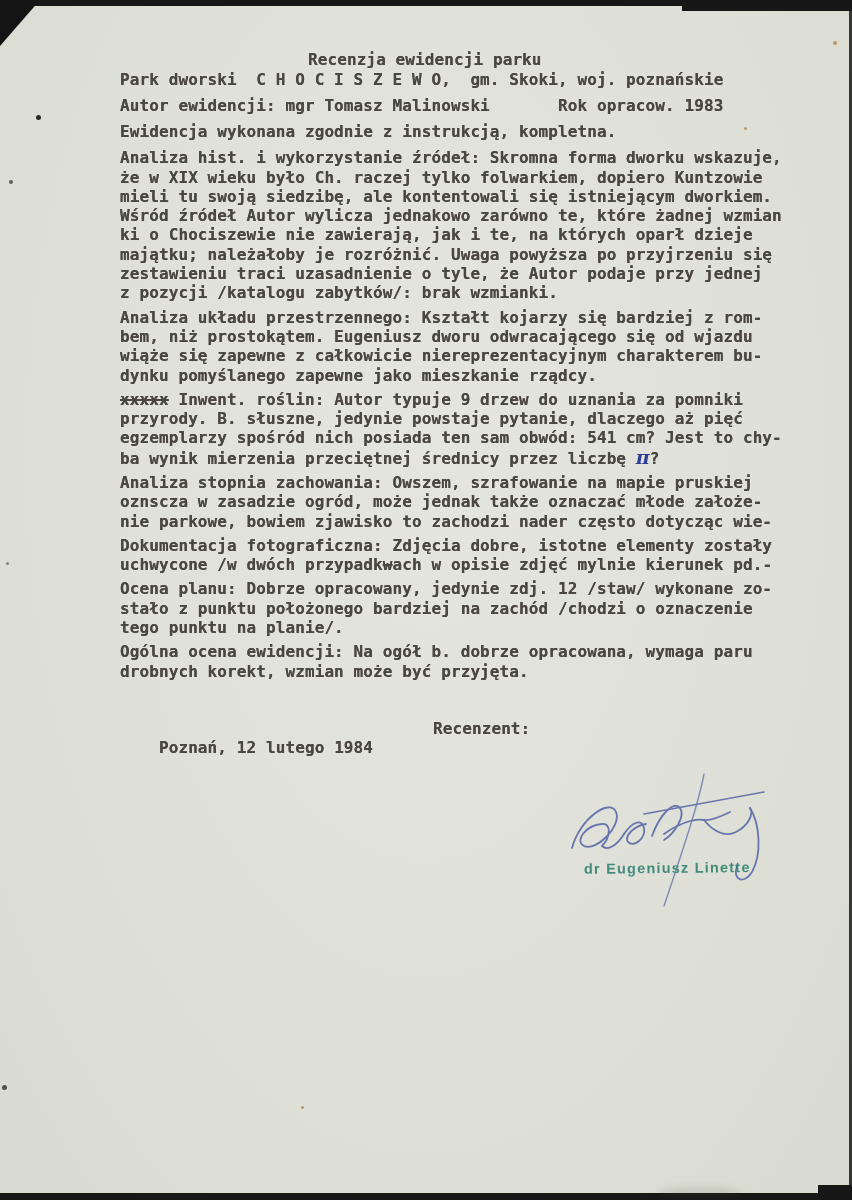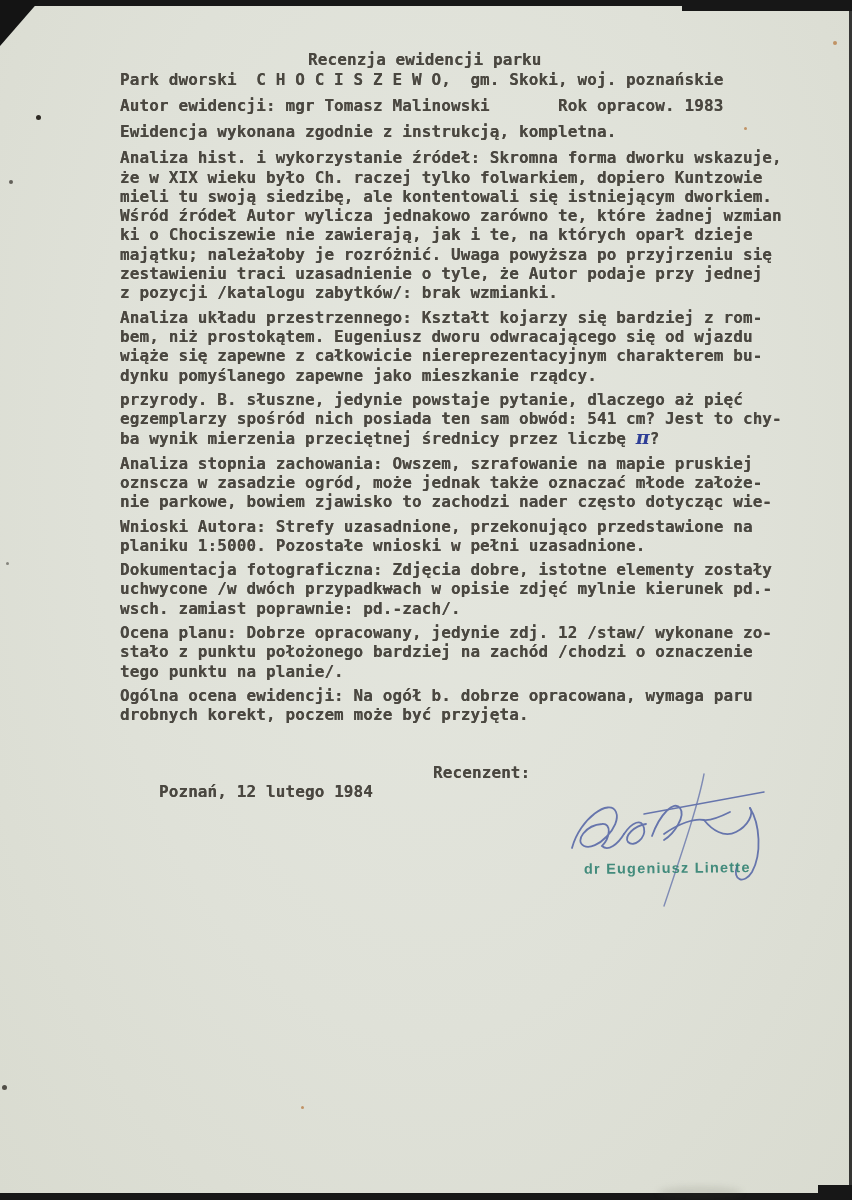--- a/index.html
+++ b/index.html
@@ -80,46 +80,42 @@
         <div class="line">zestawieniu traci uzasadnienie o tyle, że Autor podaje przy jednej</div>
         <div class="line">z pozycji /katalogu zabytków/: brak wzmianki.</div>
       </div>
       <div class="para">
         <div class="line">Analiza układu przestrzennego: Kształt kojarzy się bardziej z rom-</div>
         <div class="line">bem, niż prostokątem. Eugeniusz dworu odwracającego się od wjazdu</div>
         <div class="line">wiąże się zapewne z całkowicie niereprezentacyjnym charakterem bu-</div>
         <div class="line">dynku pomyślanego zapewne jako mieszkanie rządcy.</div>
       </div>
       <div class="para">
+        <div class="line"><span class="strike">xxxxx</span> Inwent. roślin: Autor typuje 9 drzew do uznania za pomniki</div>
         <div class="line">przyrody. B. słuszne, jedynie powstaje pytanie, dlaczego aż pięć</div>
         <div class="line">egzemplarzy spośród nich posiada ten sam obwód: 541 cm? Jest to chy-</div>
         <div class="line">ba wynik mierzenia przeciętnej średnicy przez liczbę <span class="pi">π</span>?</div>
       </div>
       <div class="para">
         <div class="line">Analiza stopnia zachowania: Owszem, szrafowanie na mapie pruskiej</div>
         <div class="line">oznscza w zasadzie ogród, może jednak także oznaczać młode założe-</div>
         <div class="line">nie parkowe, bowiem zjawisko to zachodzi nader często dotycząc wie-</div>
       </div>
       <div class="para">
-        <div class="line">Wnioski Autora: Strefy uzasadnione, przekonująco przedstawione na</div>
-        <div class="line">planiku 1:5000. Pozostałe wnioski w pełni uzasadnione.</div>
-      </div>
-      <div class="para">
         <div class="line">Dokumentacja fotograficzna: Zdjęcia dobre, istotne elementy zostały</div>
         <div class="line">uchwycone /w dwóch przypadk<span class="strike">w</span>ach w opisie zdjęć mylnie kierunek pd.-</div>
-        <div class="line">wsch. zamiast poprawnie: pd.-zach/.</div>
       </div>
       <div class="para">
         <div class="line">Ocena planu: Dobrze opracowany, jedynie zdj. 12 /staw/ wykonane zo-</div>
         <div class="line">stało z punktu położonego bardziej na zachód /chodzi o oznaczenie</div>
         <div class="line">tego punktu na planie/.</div>
       </div>
       <div class="para">
         <div class="line">Ogólna ocena ewidencji: Na ogół b. dobrze opracowana, wymaga paru</div>
-        <div class="line">drobnych korekt, poczem może być przyjęta.</div>
+        <div class="line">drobnych korekt, wzmian może być przyjęta.</div>
       </div>
     </div>
 
   <div class="footer-line">
     <span>Poznań, 12 lutego 1984</span>
     <span class="reviewer-label">Recenzent:</span>
   </div>
 </div>
 
 <svg class="signature" width="240" height="140" viewBox="0 0 240 140">

